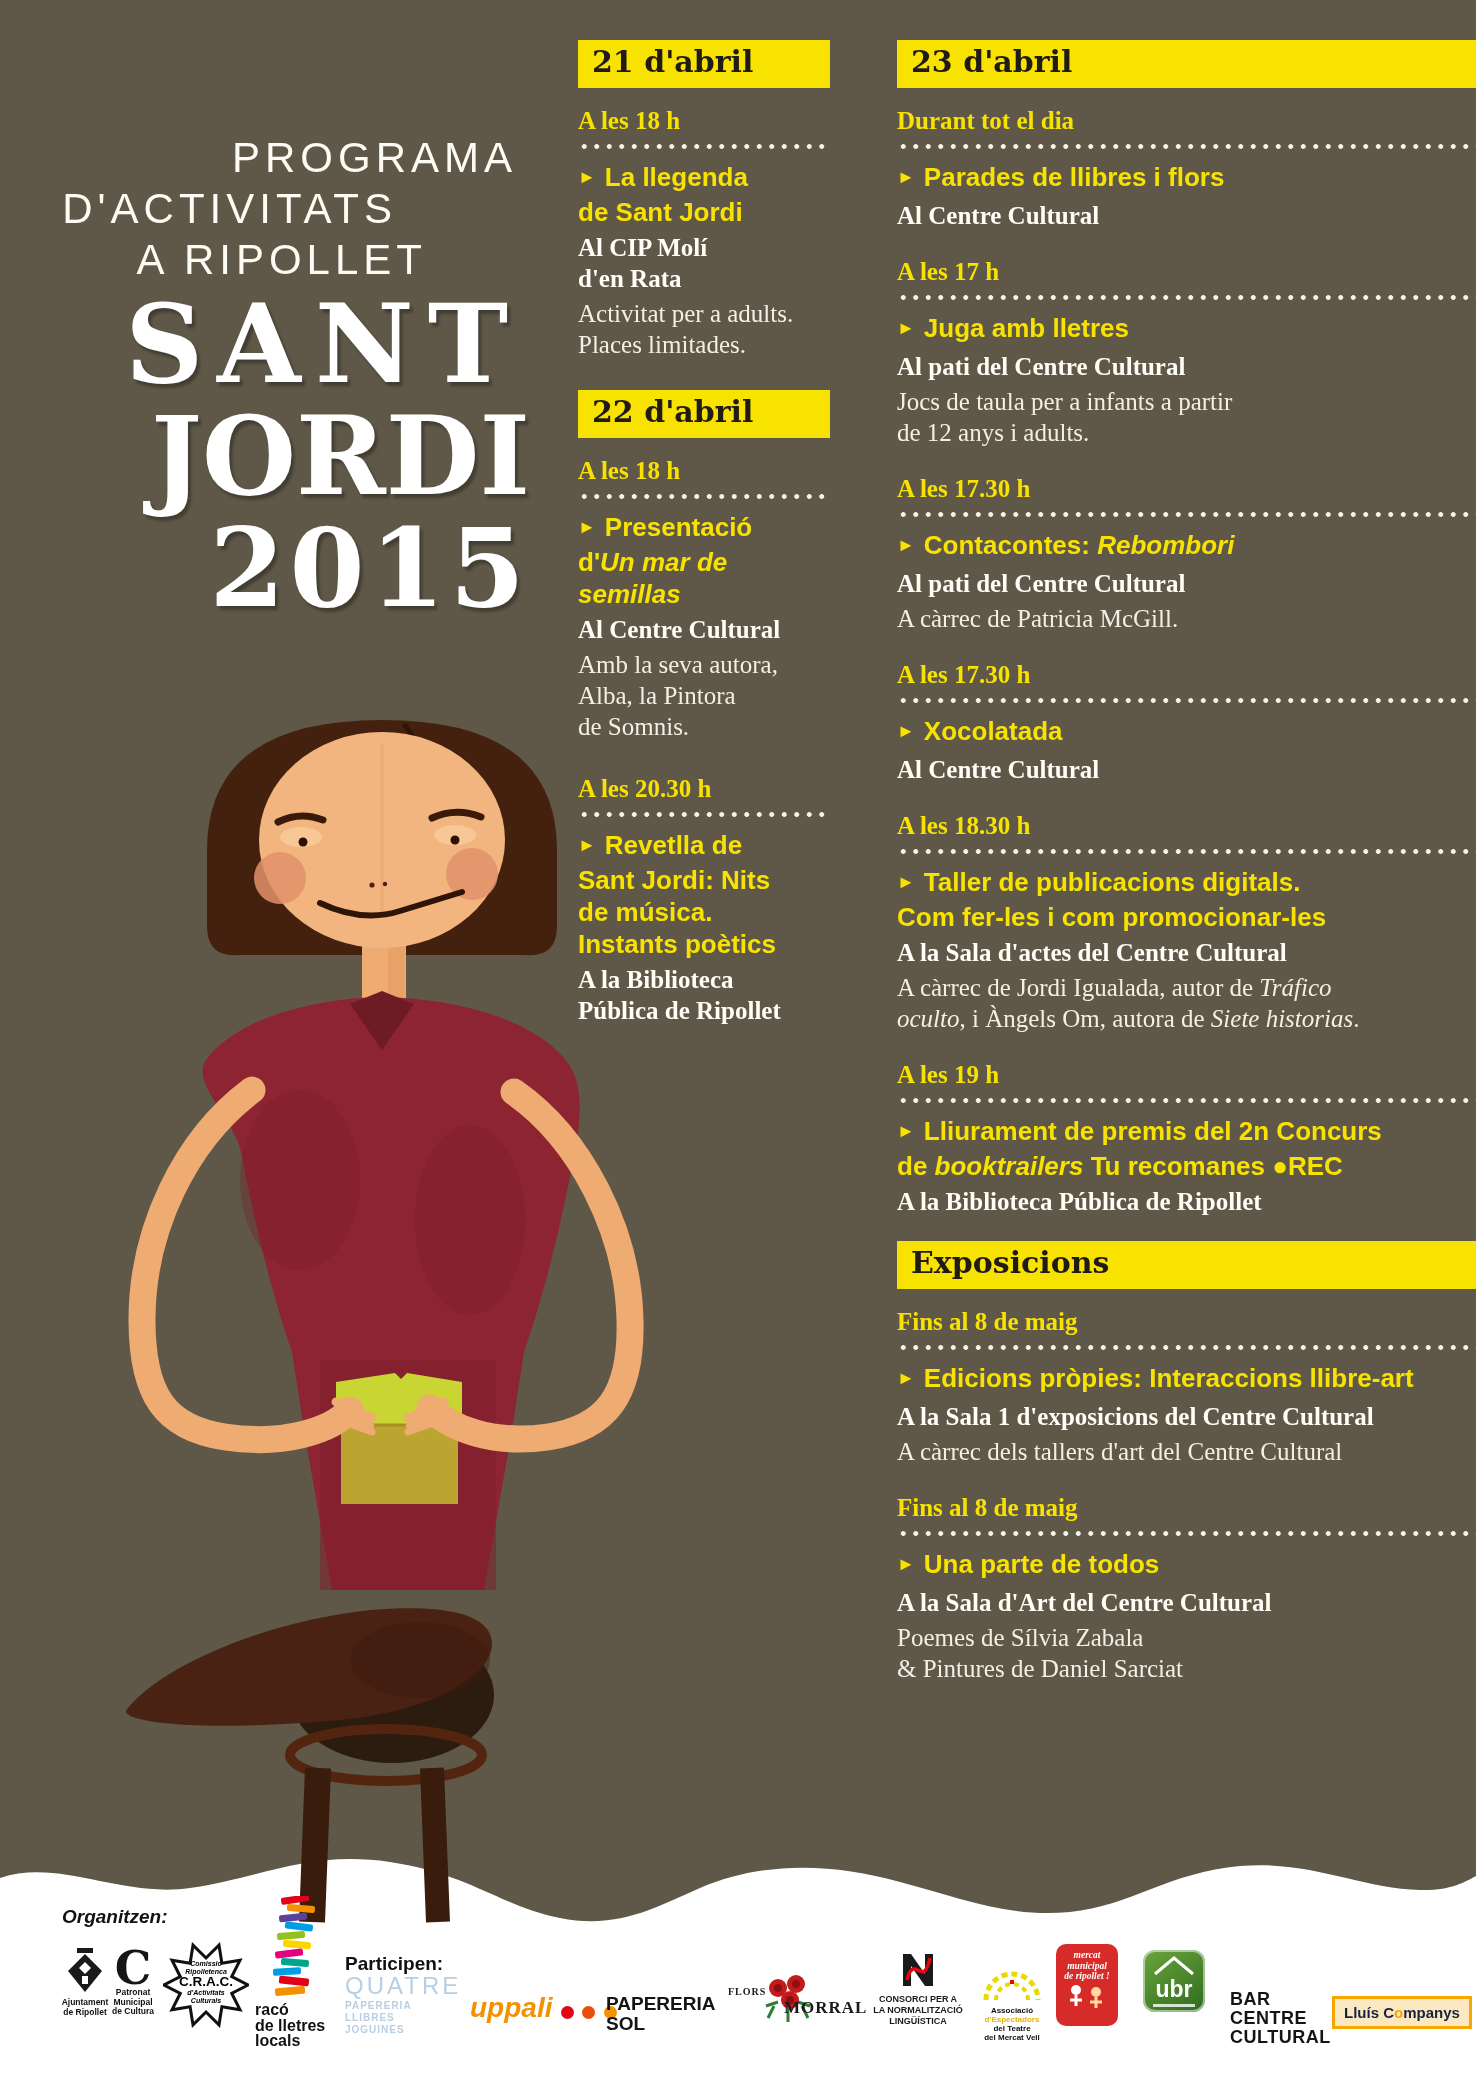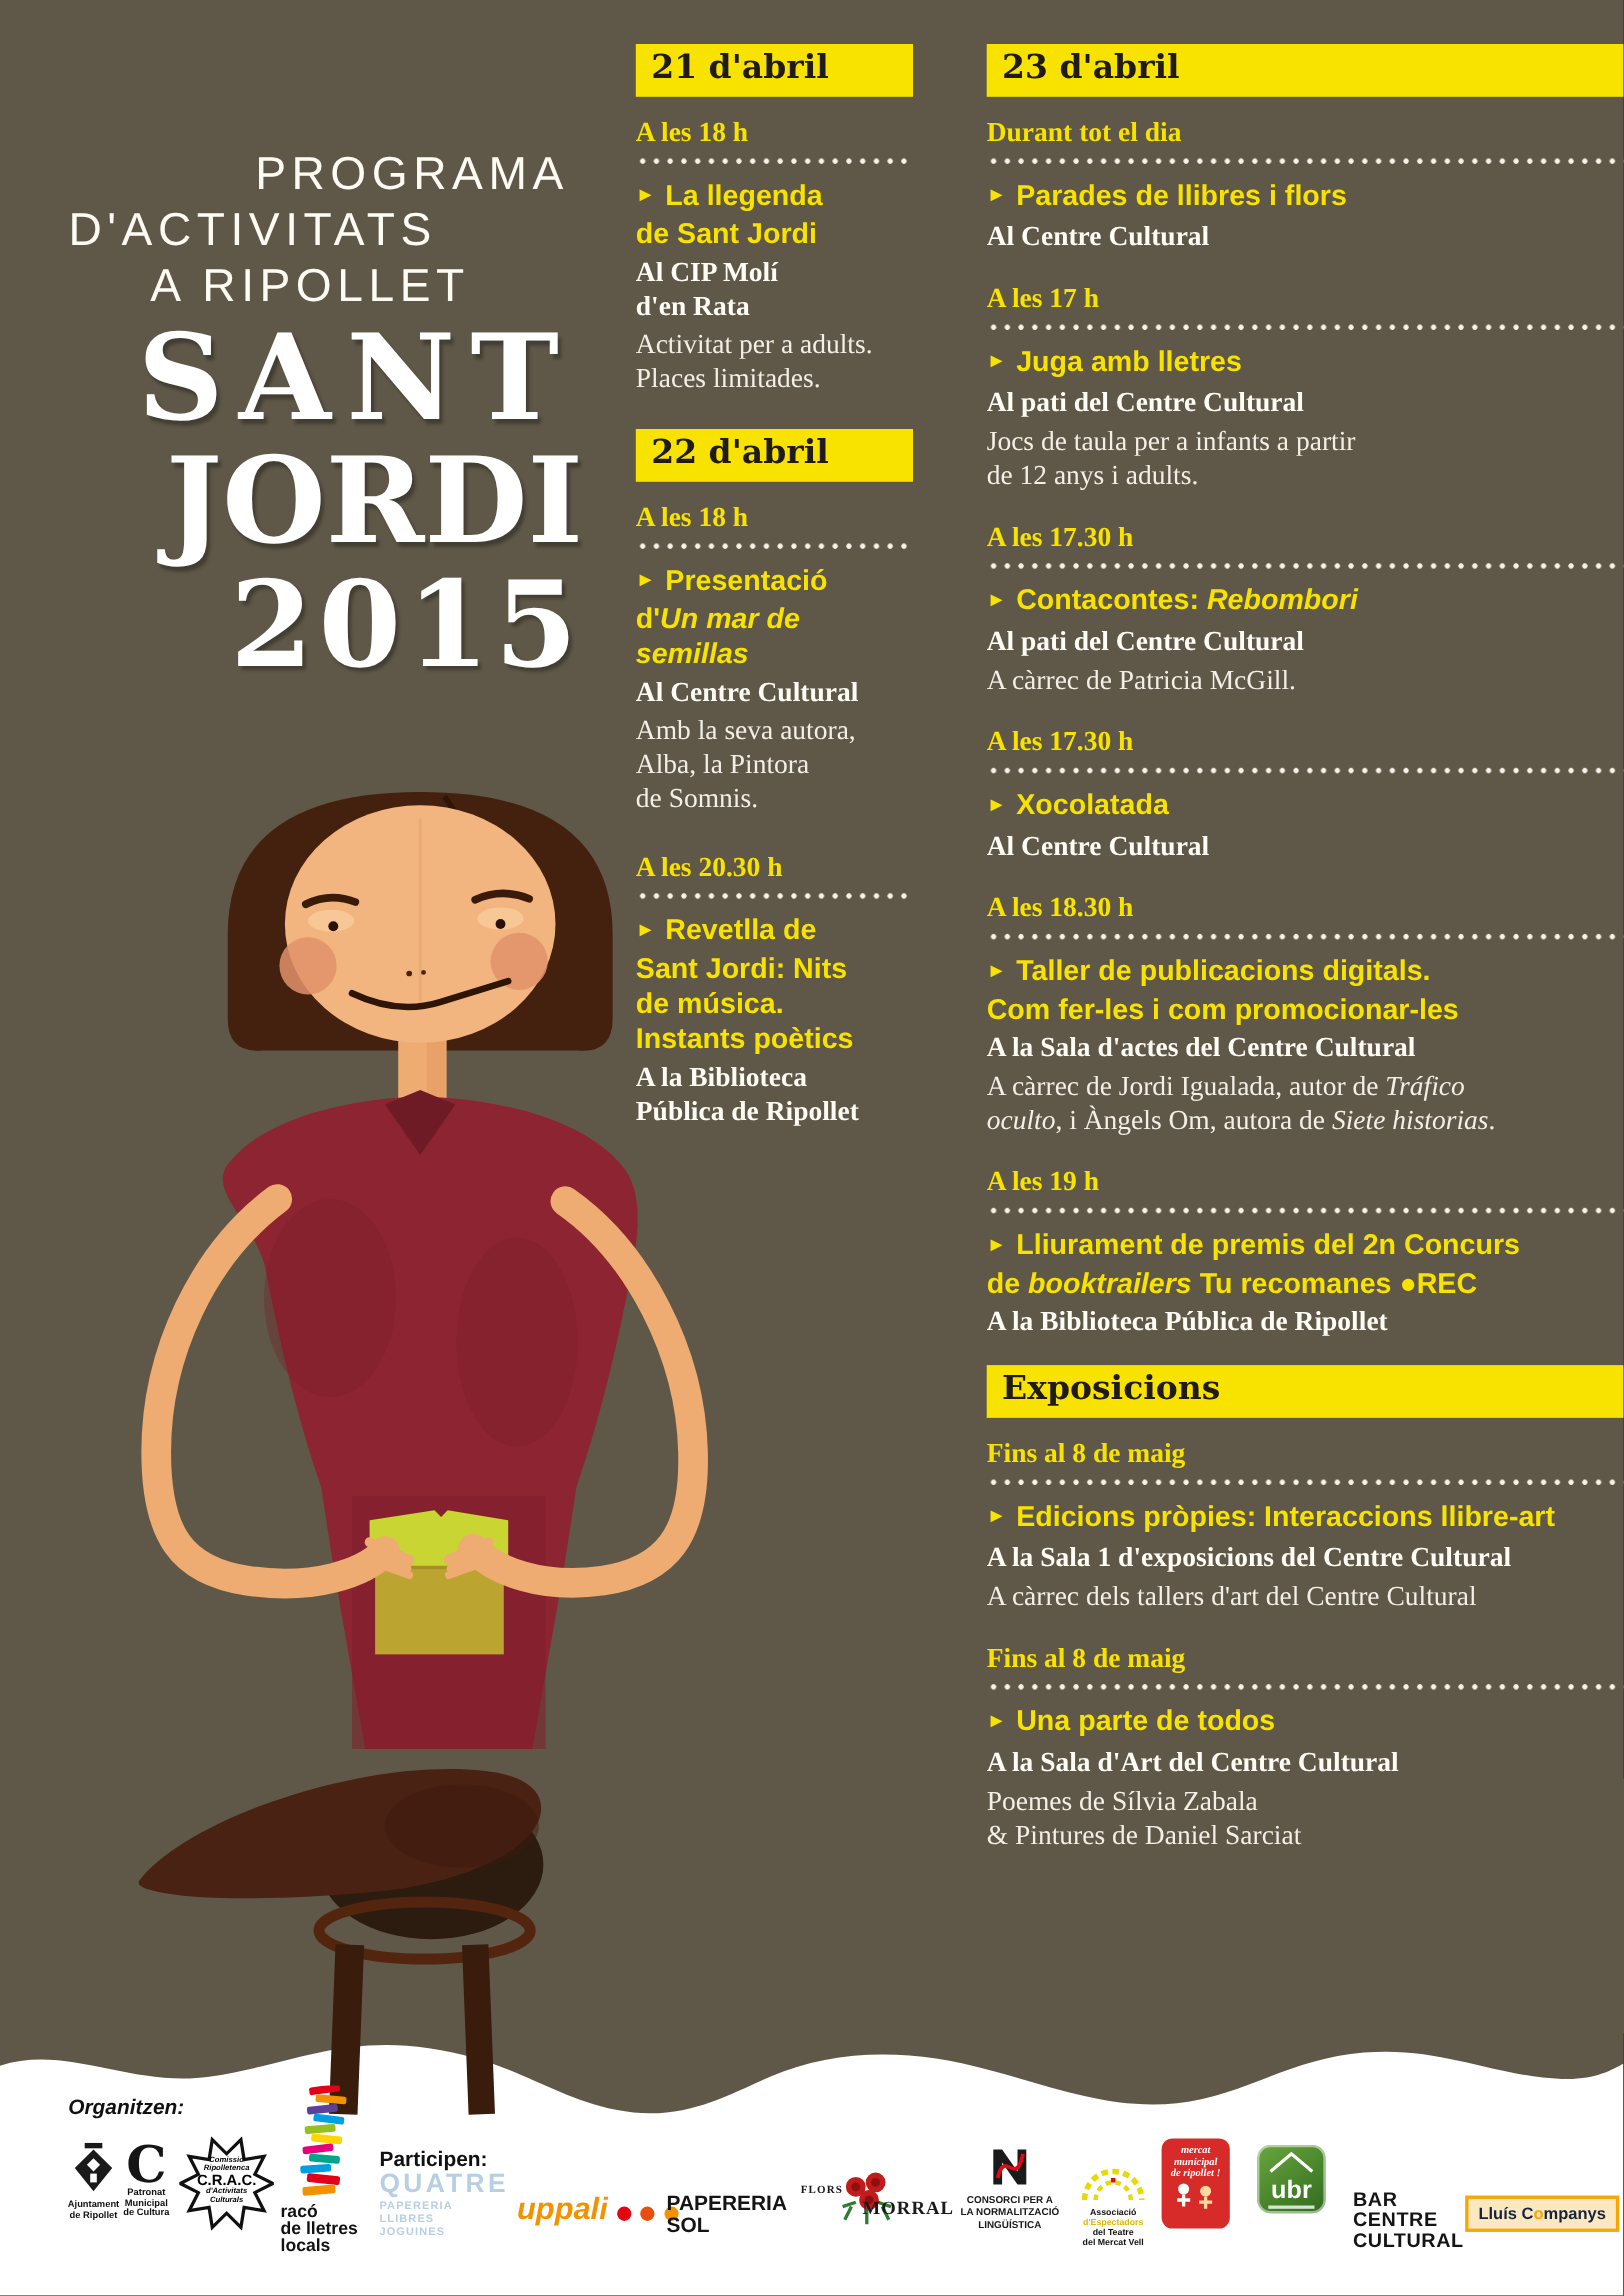--- a/index.html
+++ b/index.html
@@ -39,21 +39,21 @@
   .desc em{font-style:italic;}
   
   .abs{position:absolute;}
   .footer-label{font-weight:bold;font-size:19px;color:#111;}
   .tiny{font-weight:bold;font-size:8.5px;line-height:9.5px;color:#111;white-space:pre-line;text-align:center;}
   .logo{text-align:center;color:#111;}
   .pmc-c{font-family:"DejaVu Serif",serif;font-weight:bold;font-size:46px;line-height:40px;color:#151515;}
   .crac-top,.crac-bot{font-weight:bold;font-style:italic;font-size:7px;line-height:7.5px;white-space:pre-line;}
   .crac-main{font-weight:bold;font-size:13.5px;line-height:14px;}
   .raco-text{font-weight:bold;font-size:16px;line-height:15.5px;color:#111;text-align:left;white-space:pre-line;}
-  .quatre{font-weight:bold;font-size:24px;letter-spacing:3px;color:#b8cfe3;text-align:center;}
+  .quatre{font-weight:normal;font-size:24px;letter-spacing:3px;color:#b8cfe3;text-align:center;}
   .quatre-sub{font-weight:bold;font-size:10px;line-height:12px;letter-spacing:1px;color:#b8cfe3;white-space:pre-line;text-align:left;}
   .uppali{font-weight:bold;font-style:italic;font-size:28px;color:#f39200;}
   .dot{display:inline-block;width:13px;height:13px;border-radius:50%;margin-left:4px;vertical-align:middle;}
   .papsol{font-weight:bold;font-size:19px;line-height:20px;color:#141414;white-space:pre-line;text-align:left;}
   .flors{font-family:"Liberation Serif",serif;font-weight:bold;font-size:10px;letter-spacing:1px;color:#1a1a1a;}
   .morral{font-family:"Liberation Serif",serif;font-weight:bold;font-size:17px;letter-spacing:1px;color:#1a1a1a;}
   .consorci-text{font-weight:bold;font-size:9px;line-height:11px;color:#1a1a1a;white-space:pre-line;text-align:center;}
   .assoc{font-weight:bold;font-size:8px;line-height:9px;text-align:center;}
   .assoc .y{color:#e3b600;}
   .mercat-box{width:62px;height:82px;background:#d62b28;border-radius:10px;color:#fff;text-align:center;

